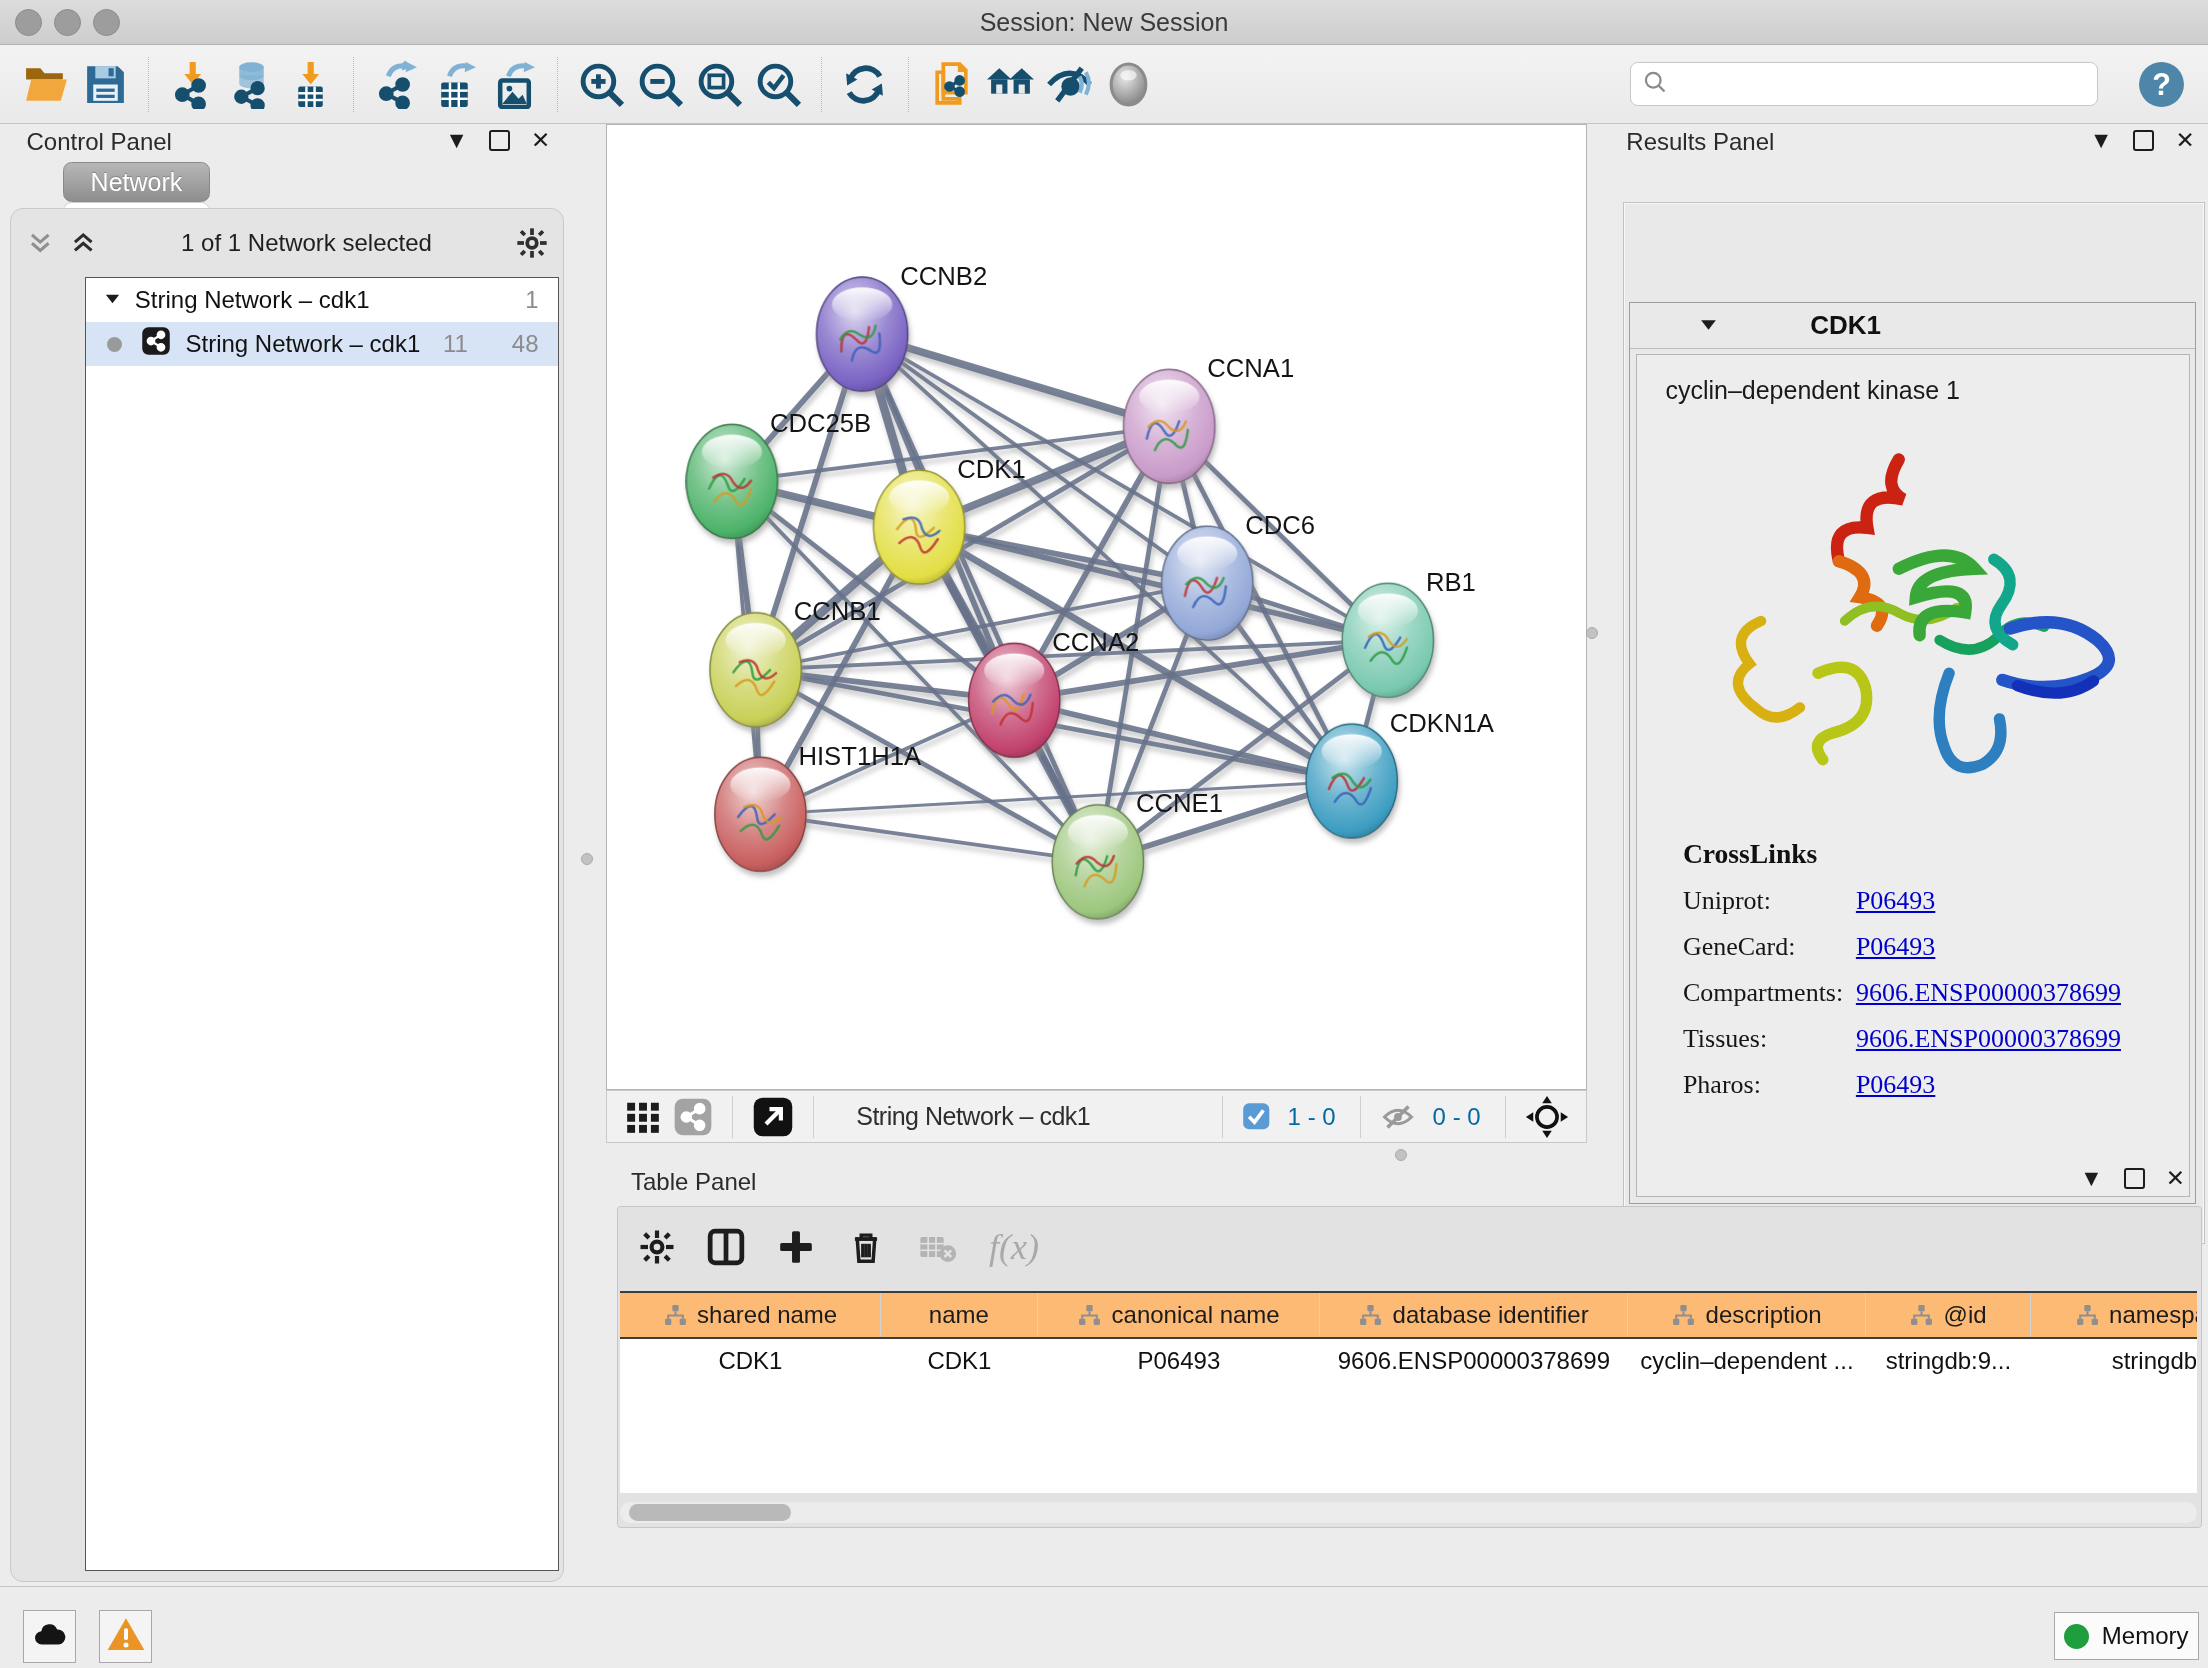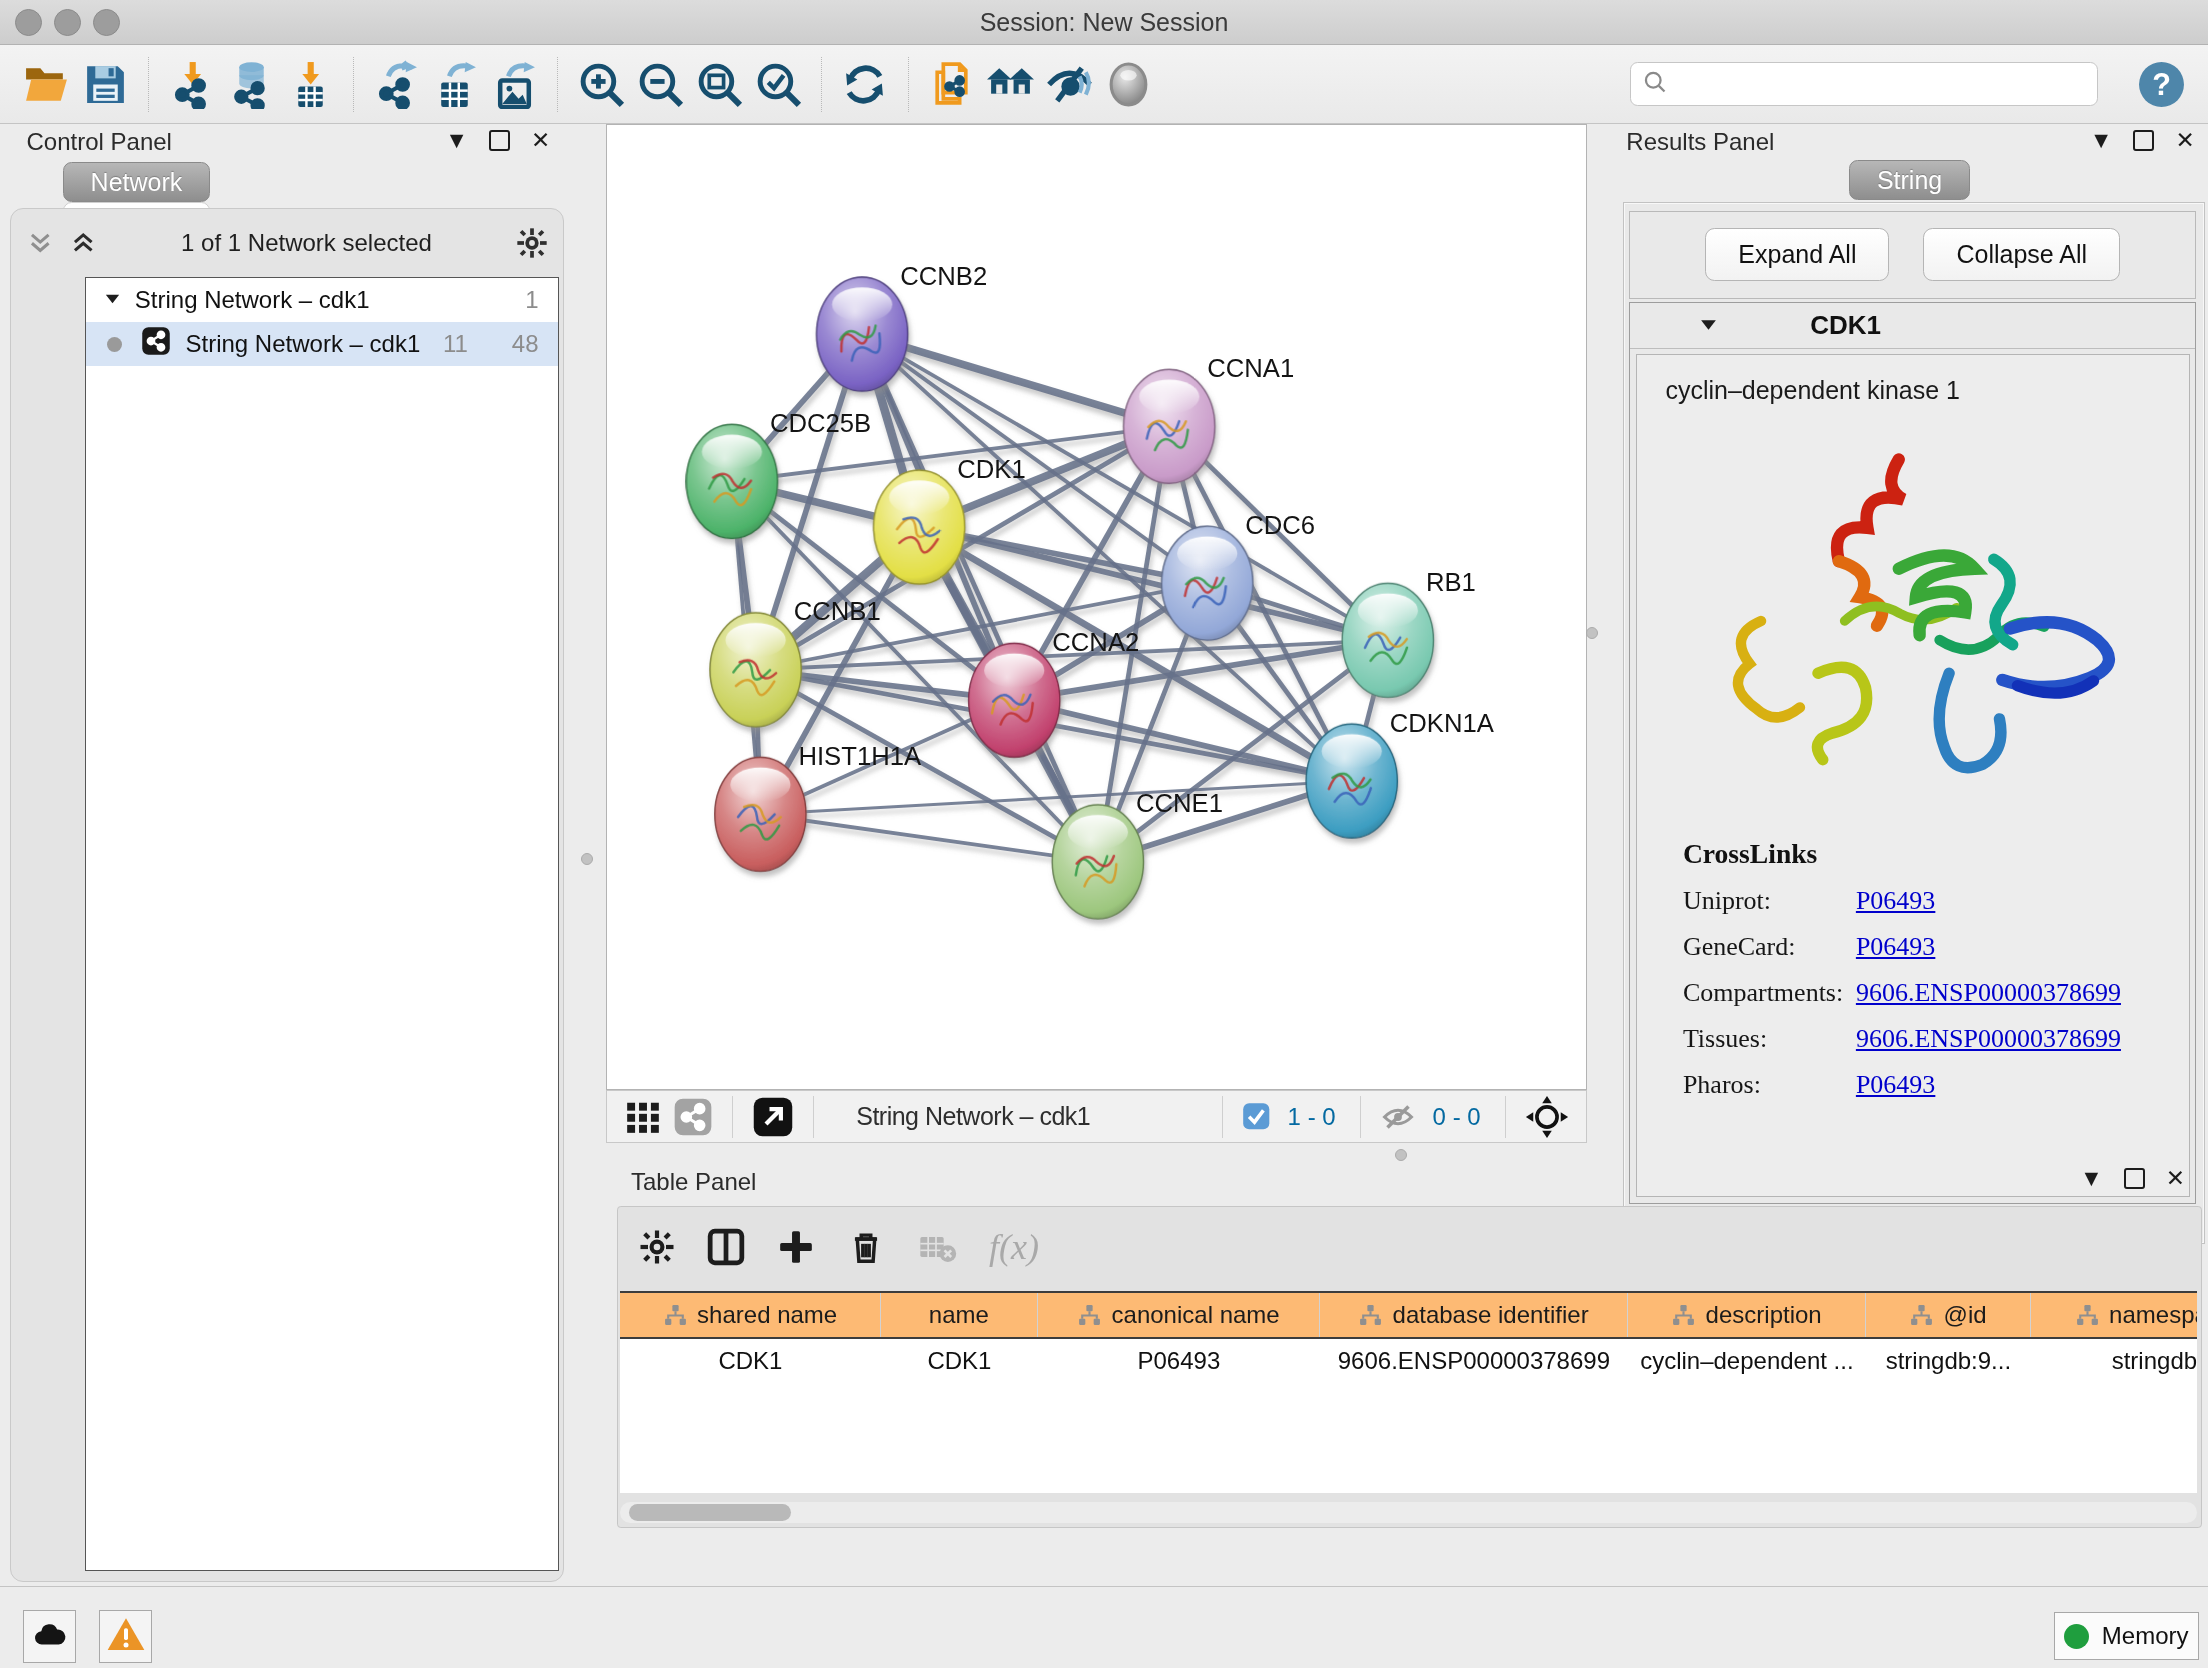--- a/index.html
+++ b/index.html
@@ -746,28 +746,21 @@
 
   <div class="results-panel">
     <div class="cp-head" style="position:relative;height:36px">
       <span class="panel-title" style="position:absolute;left:13.3px;top:3.8px">Results Panel</span>
       <div class="panel-ctrls">
         <span class="pc">▼</span>
         <span class="pc box"></span>
         <span class="pc" style="font-weight:bold">✕</span>
       </div>
     </div>
-    <div class="rp-tab">
-      <div class="tab sel">String</div>
-    </div>
     <div class="rp-outer">
-      <div class="rp-btnrow">
-        <div class="rp-btn">Expand All</div>
-        <div class="rp-btn">Collapse All</div>
-      </div>
       <div class="rp-entry">
         <div class="rp-entry-head">
           <span style="margin-left:68px">
             <svg width="21" height="21" viewBox="0 0 20 20">
                 <polygon points="3,6 17,6 10,15" fill="#1d1d1d"></polygon>
               </svg>
           </span>
           <span class="rp-entry-name">CDK1</span>
         </div>
         <div class="rp-entry-body">

